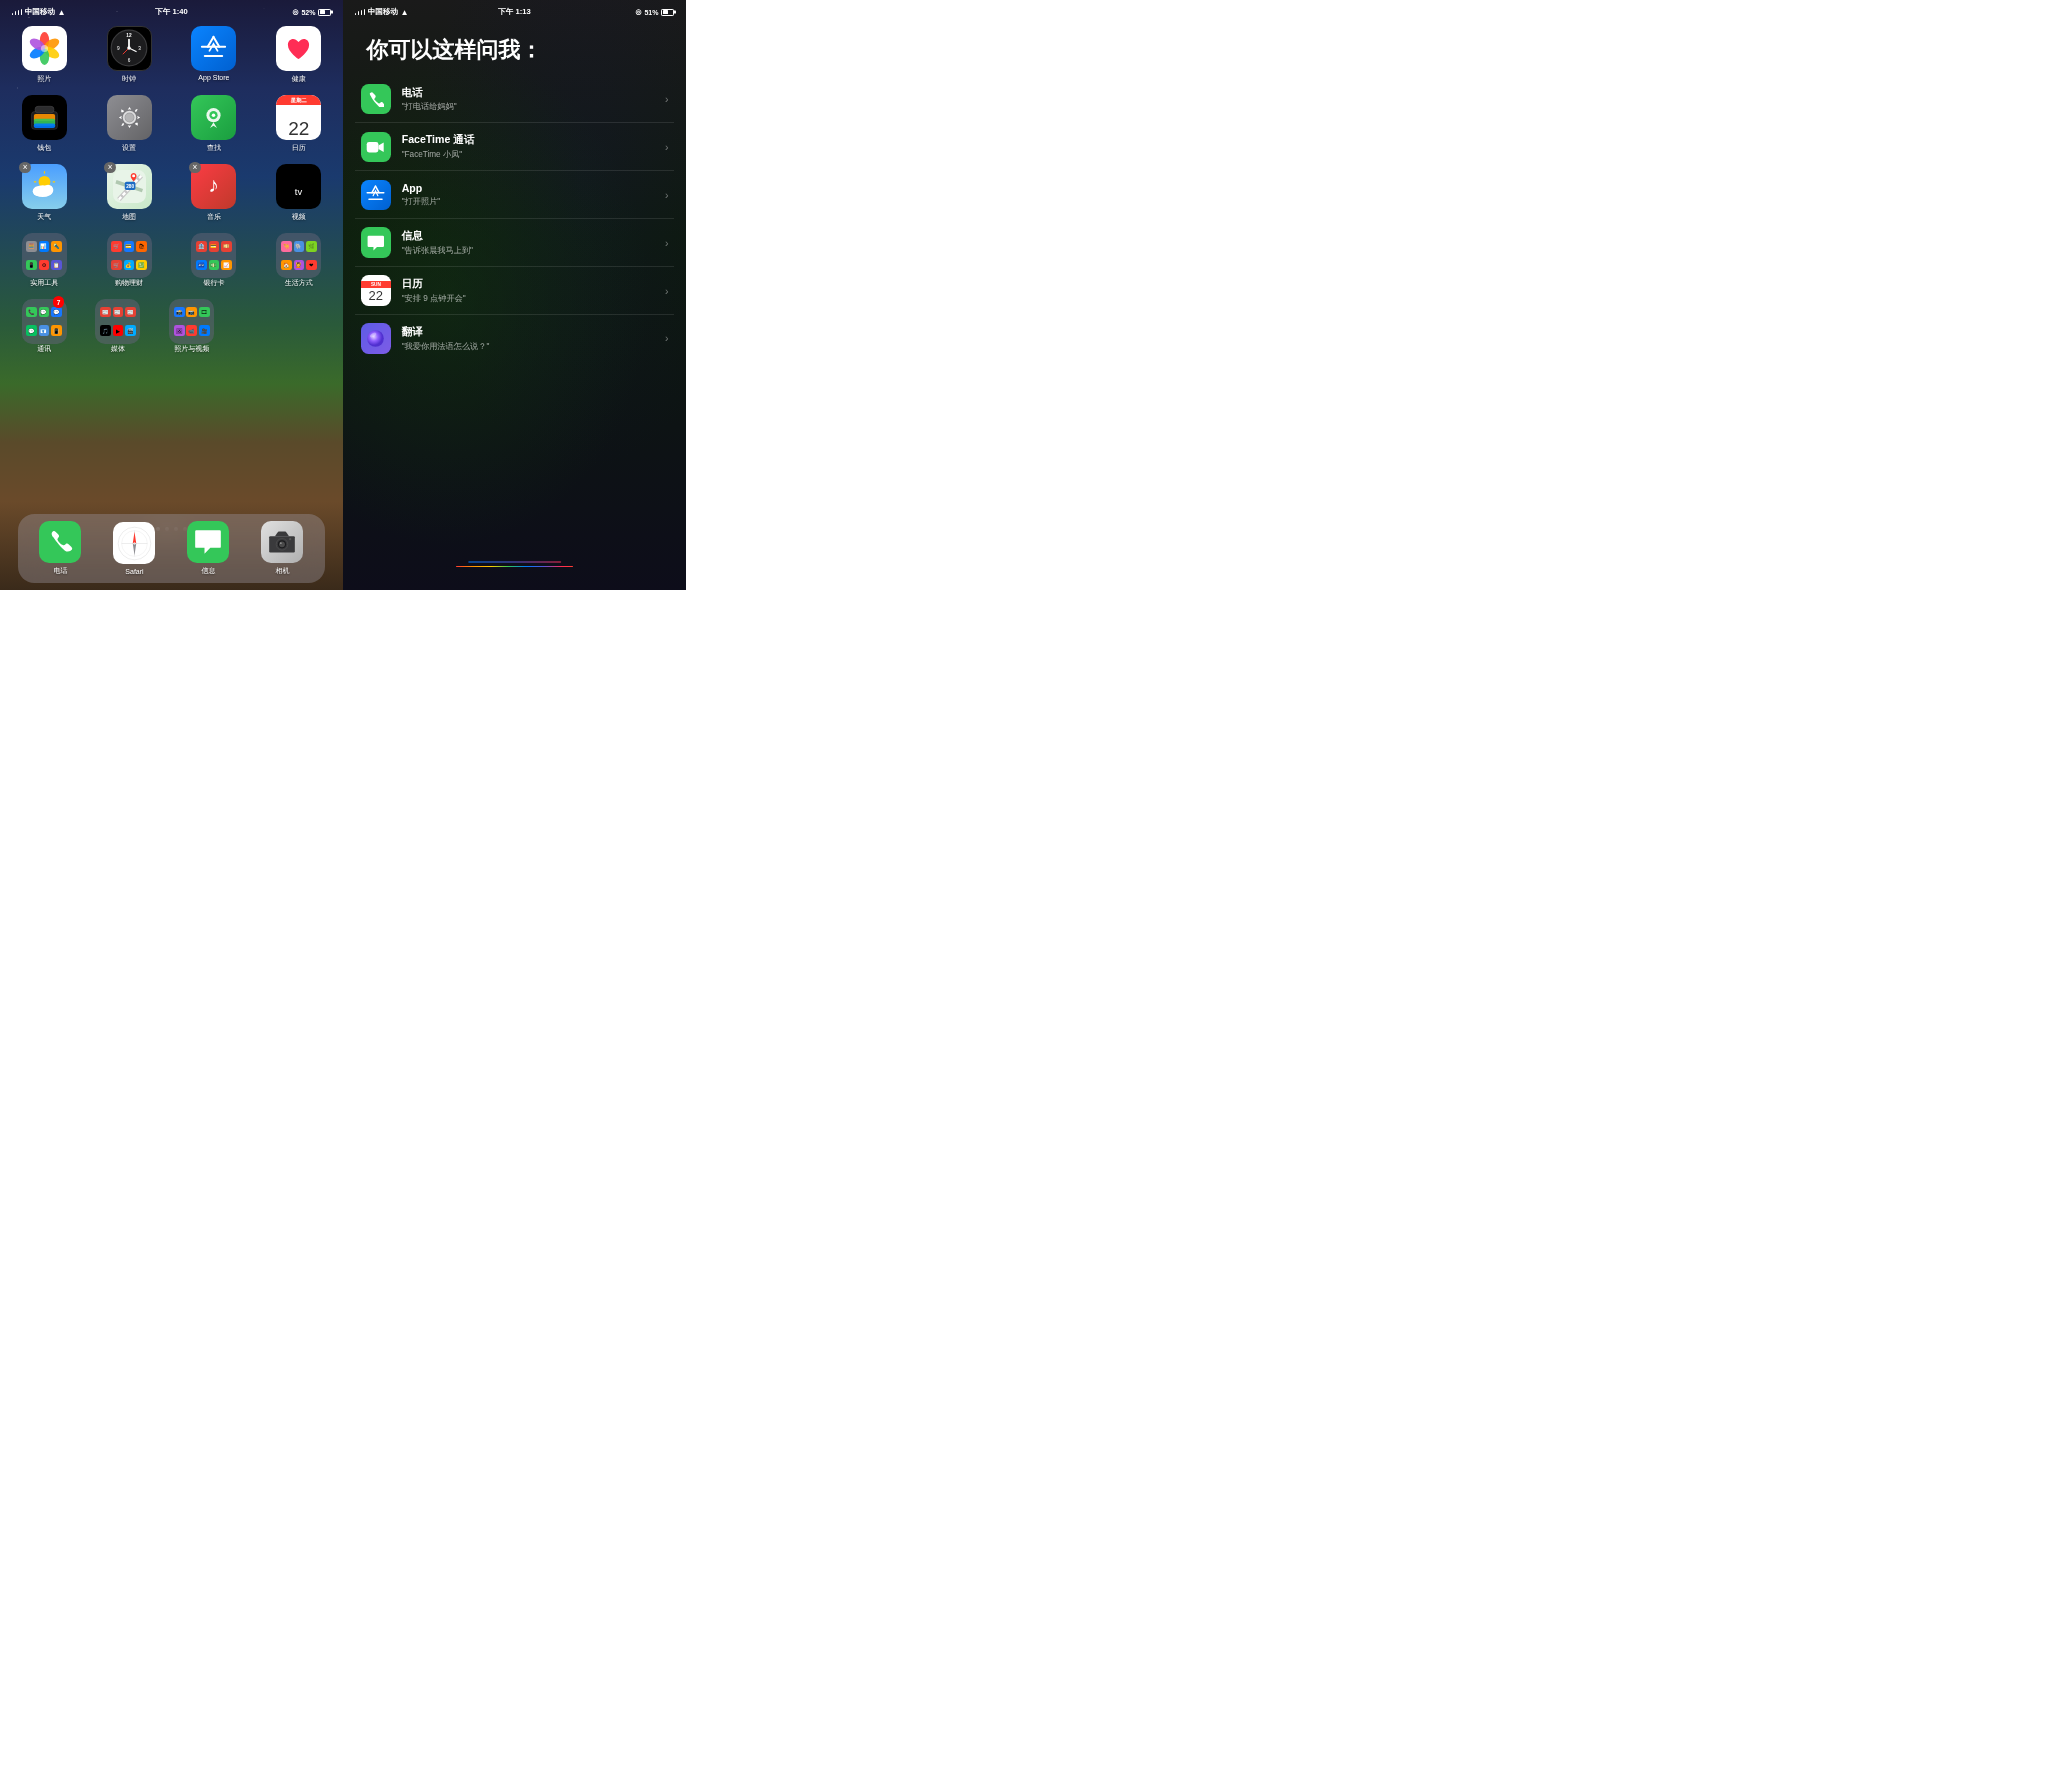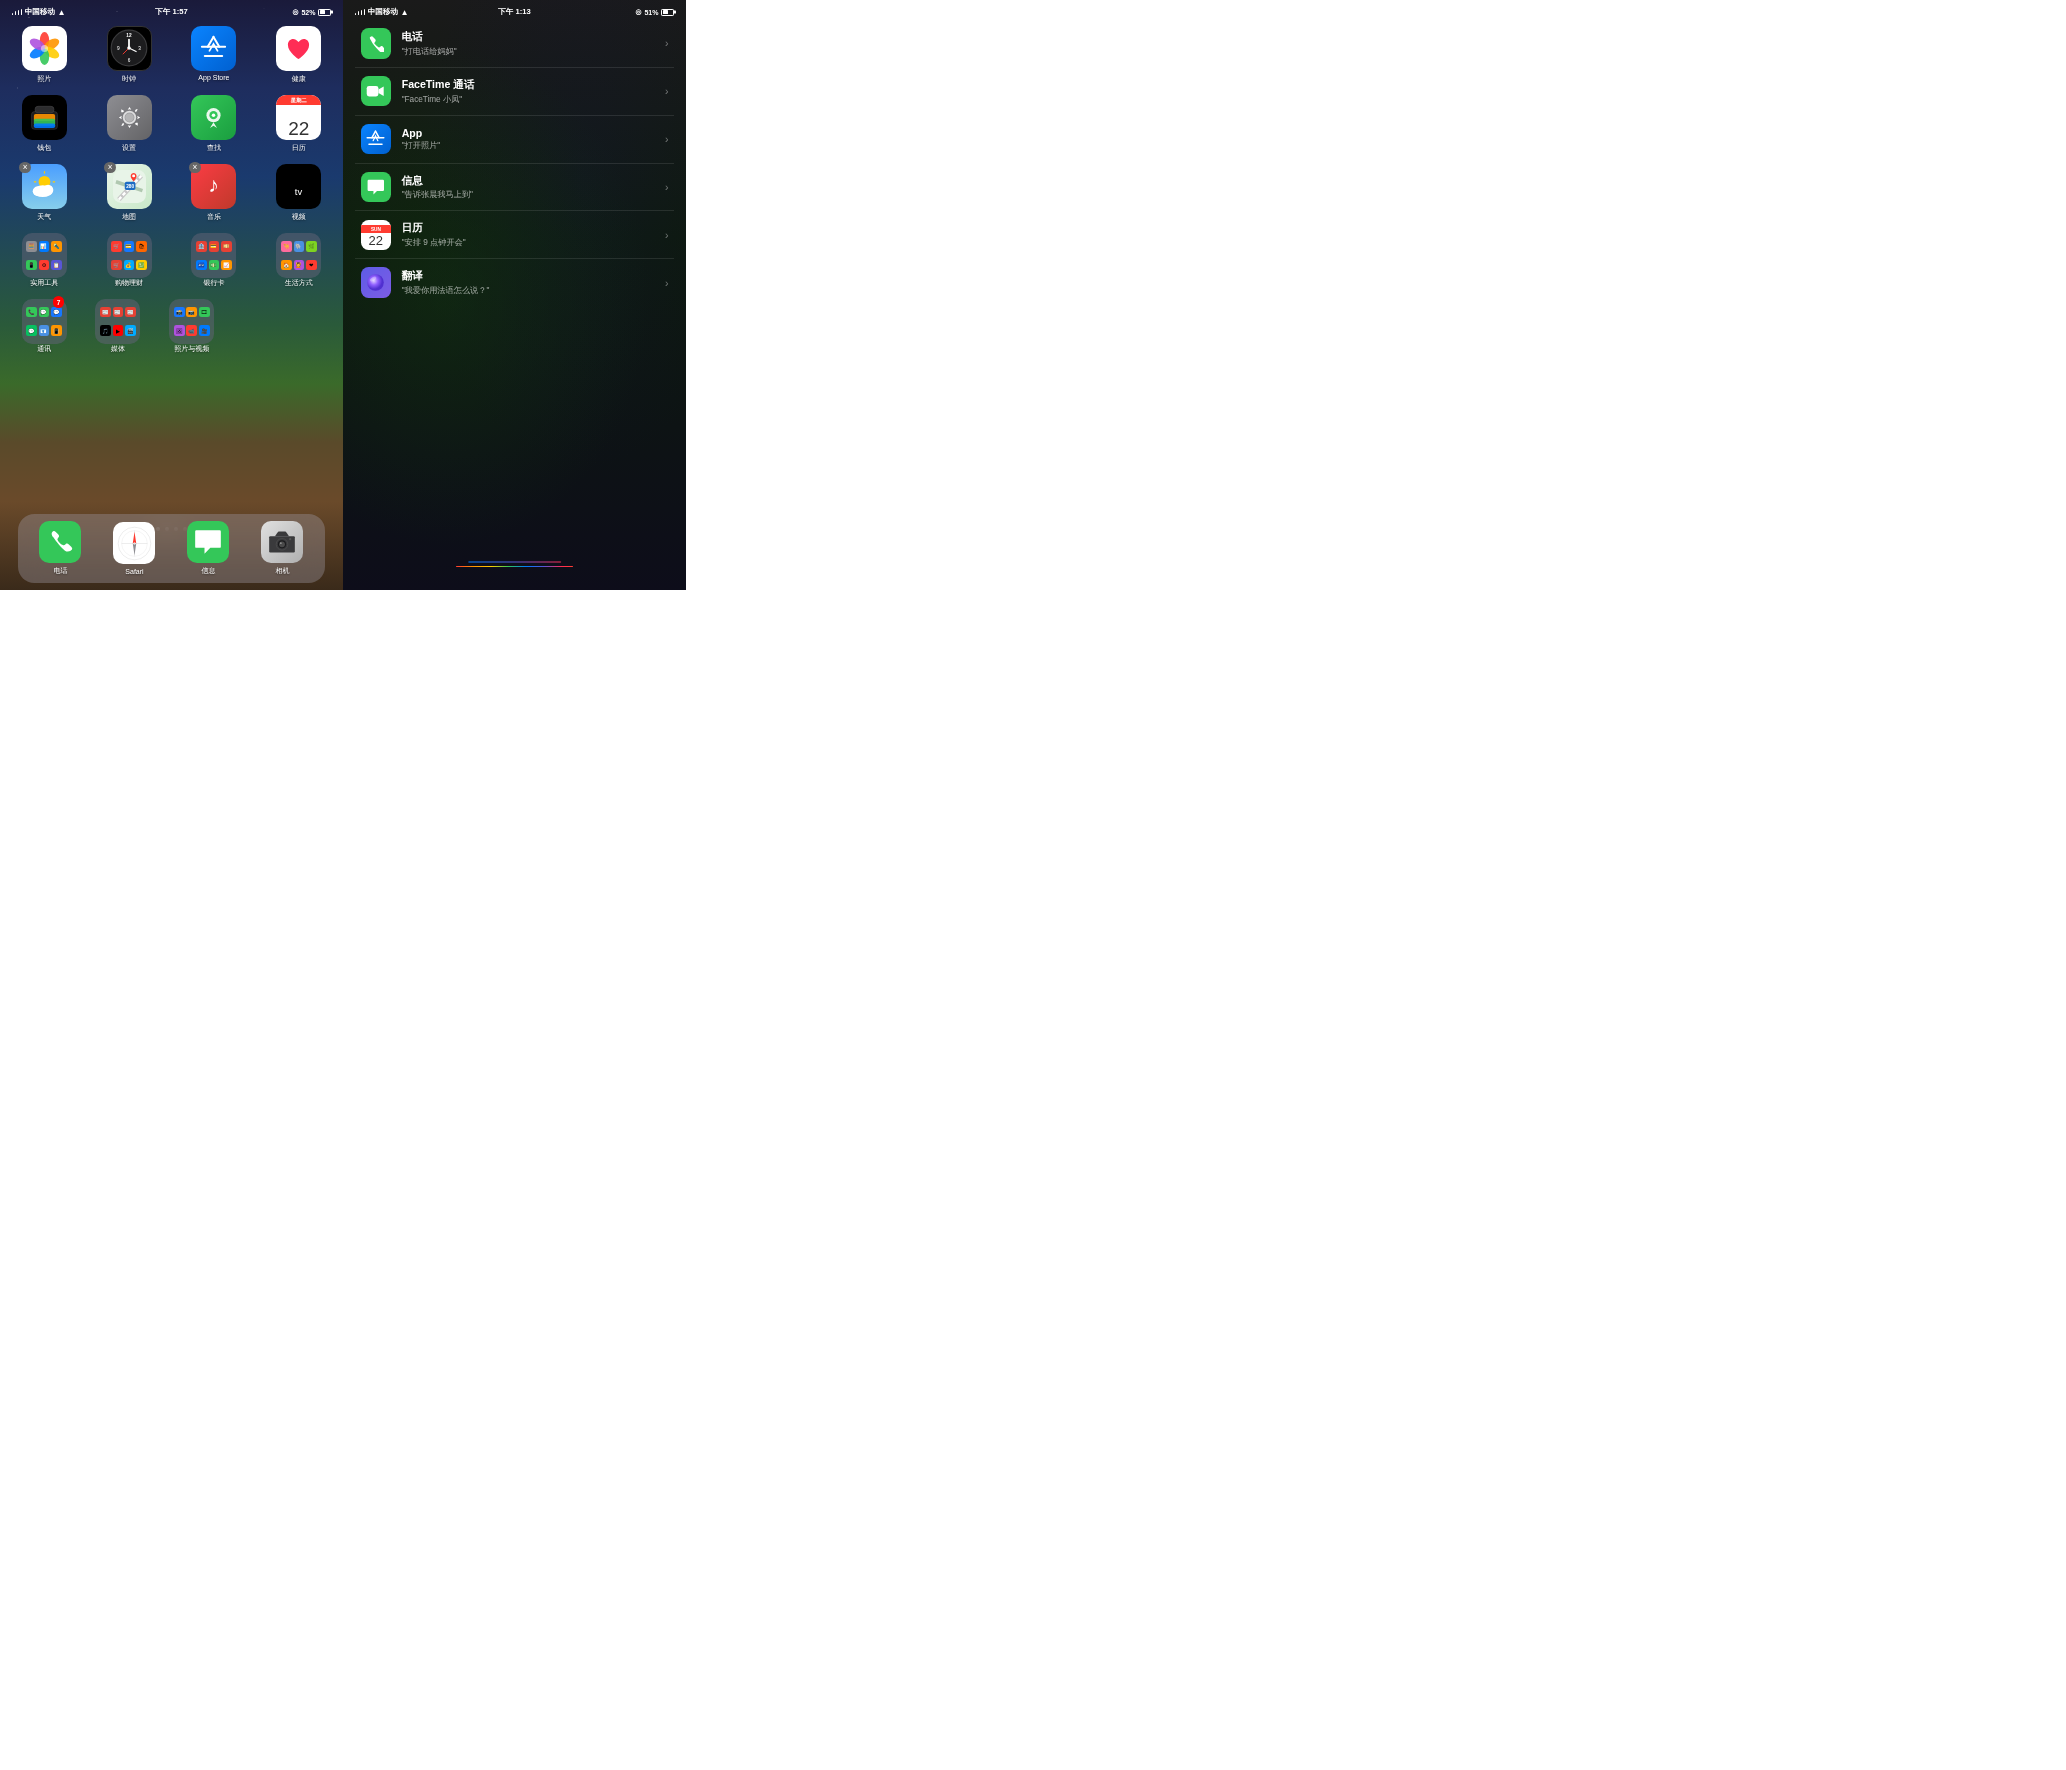--- a/index.html
+++ b/index.html
@@ -402,21 +402,21 @@
     <div class="status-left-info">
       <div class="signal-bars">
         <div class="signal-bar" style="height:2.3px"></div>
         <div class="signal-bar" style="height:3.5px"></div>
         <div class="signal-bar" style="height:4.7px"></div>
         <div class="signal-bar" style="height:5.9px"></div>
       </div>
       <span>中国移动</span>
       <span style="font-size:8.2px">▲</span>
     </div>
-    <span style="position:absolute;left:50%;transform:translateX(-50%)">下午 1:57</span>
+    <span style="position:absolute;left:50%;transform:translateX(-50%)">下午 1:40</span>
     <div class="status-right-info">
       <span>◎</span>
       <span>52%</span>
       <div class="battery-icon">
         <div class="battery-fill" style="width:52%"></div>
         <div class="battery-tip"></div>
       </div>
     </div>
   </div>
 
@@ -783,20 +783,23 @@
     <div class="status-right-info">
       <span>◎</span>
       <span>51%</span>
       <div class="battery-icon">
         <div class="battery-fill" style="width:51%"></div>
         <div class="battery-tip"></div>
       </div>
     </div>
   </div>
 
+  <div class="siri-heading">
+    <div class="siri-heading-text">你可以这样问我：</div>
+  </div>
 
   <div class="siri-list">
 
     <div class="siri-item">
       <div class="siri-icon-wrap siri-icon-phone">
         <svg width="16.4" height="16.4" viewBox="0 0 28 28">
           <path d="M5 3 C5 3 7 1 9 4 L12 7 C14 9 13 11 12 12 C11 13 10 14 12 16 C14 18 16 20 18 21 C19 22 20 21 21 20 C22 19 24 18 26 21 L29 24 C31 26 29 28 29 28 C28 30 24 32 20 28 C16 24 8 16 5 9 C2 5 3 3 5 3Z" fill="white"></path>
         </svg>
       </div>
       <div class="siri-item-text">

